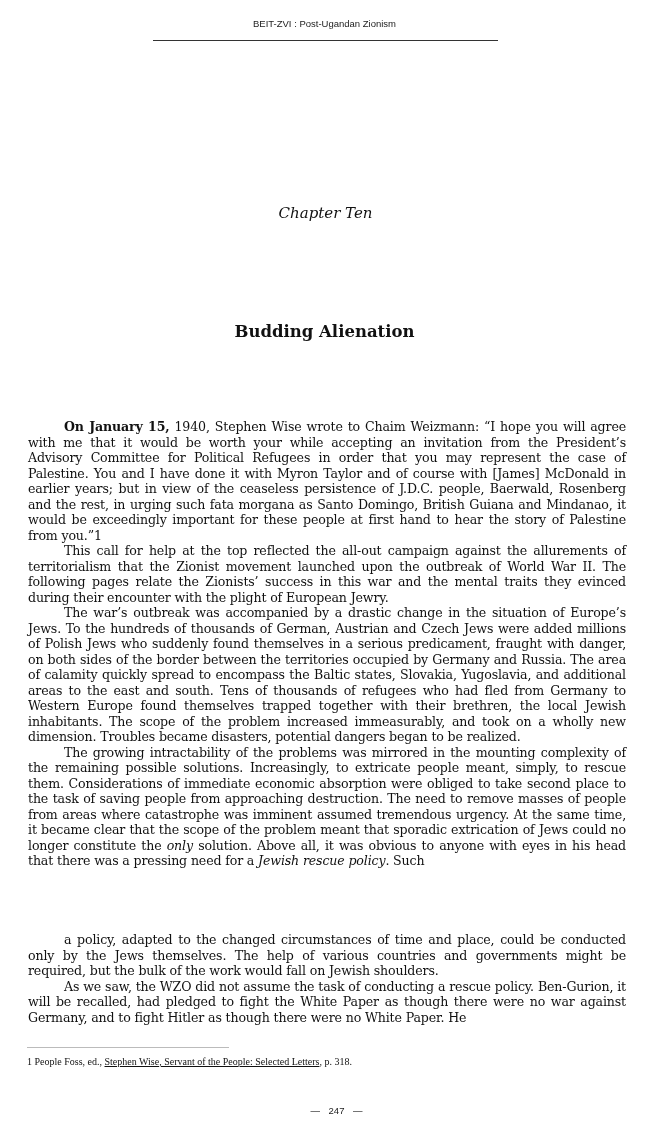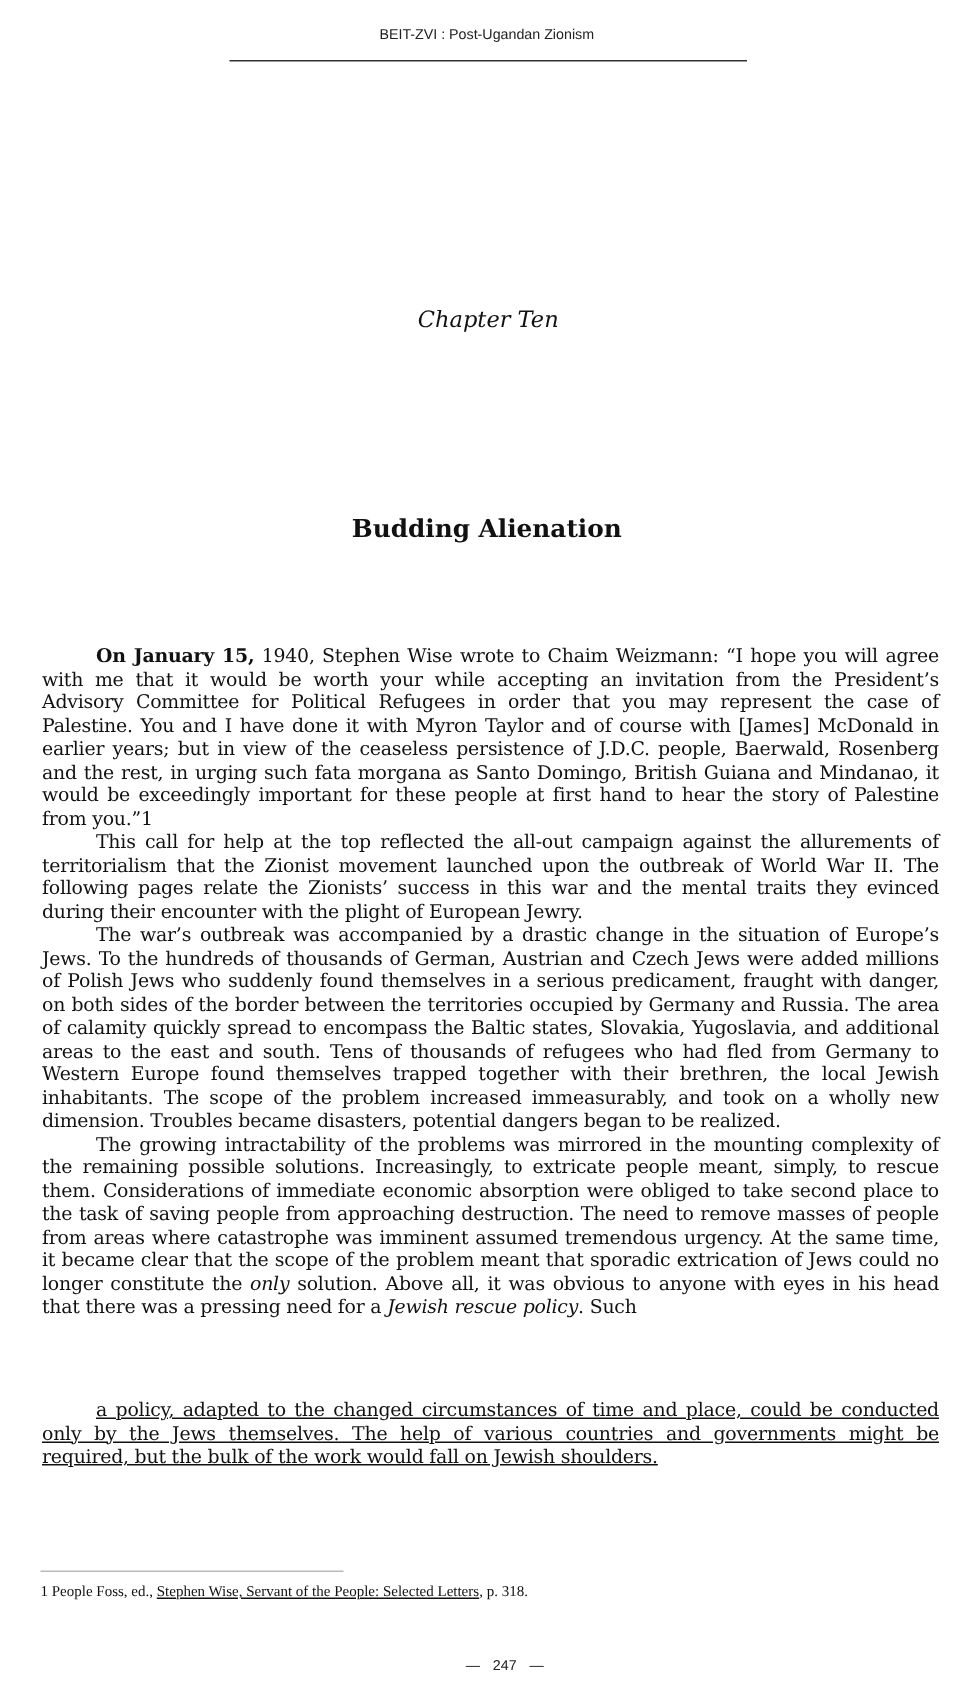--- a/index.html
+++ b/index.html
@@ -20,31 +20,30 @@
       position: absolute; left: 1px; width: 649px; top: 204px;
       text-align: center;
       font-family: "DejaVu Serif", serif; font-style: italic; font-size: 15px;
       color: #111;
     }
     .chapter-title {
       position: absolute; left: 0; width: 649px; top: 322px;
       text-align: center;
       font-family: "DejaVu Serif", serif; font-weight: bold; font-size: 16.5px;
       color: #111;
-      margin-top: 21px;
     }
     .body-text {
       position: absolute; left: 28px; width: 598px;
       font-family: "DejaVu Serif", serif; font-size: 12.6px; line-height: 15.5px;
       text-align: justify; color: #111;
       letter-spacing: -0.15px;
     }
     .body-text p { margin: 0; text-indent: 36px; }
-    .block1 { top: 419px; margin-top: 10px; }
-    .block2 { top: 932px; text-decoration: underline; }
+    .block1 { top: 419px; }
+    .block2 { top: 932px; }
     .lead-bold { font-weight: bold; }
     .foot-rule {
       position: absolute; left: 27px; width: 202px; top: 1047px;
       border-top: 1px solid #bbb;
     }
     .footnote {
       position: absolute; left: 27px; top: 1056px;
       font-family: "Liberation Serif", serif; font-size: 10px; color: #111;
     }
     .footnote u { text-decoration: underline; text-align: center; }
@@ -67,18 +66,19 @@
 
 <div class="body-text block1">
   <p><span class="lead-bold">On January 15,</span><span> 1940, Stephen Wise wrote to Chaim Weizmann:  “I  hope  you  will agree with me that it would be worth your while accepting an invitation from the President’s Advisory Committee for Political Refugees in order that you  may  represent the case of Palestine. You and I have done it with Myron Taylor and of course with [James] McDonald in earlier years; but in view of the ceaseless persistence of J.D.C. people, Baerwald, Rosenberg and the rest, in urging such fata morgana as Santo Domingo, British Guiana and Mindanao, it would be exceedingly important for these people at first hand to hear the story of Palestine from you.”1</span></p>
   <p>This call for help at the top reflected the all-out campaign against the allurements of territorialism that  the  Zionist movement launched upon the outbreak of World War II. The following pages relate the Zionists’ success in this war and the mental traits they evinced during their encounter with the plight of European Jewry.</p>
   <p>The war’s outbreak was accompanied by a drastic change in the situation of Europe’s Jews. To the hundreds of thousands of German, Austrian and  Czech  Jews  were added millions of Polish Jews who suddenly found themselves in a serious predicament, fraught with danger, on both sides of the border between the territories occupied by Germany and Russia. The area of calamity quickly spread to encompass the Baltic states, Slovakia, Yugoslavia, and additional areas to the east and south. Tens of thousands of refugees who had fled from Germany to Western Europe found themselves trapped together with their brethren, the local Jewish inhabitants. The scope of the problem increased immeasurably, and took on a wholly new dimension. Troubles became disasters, potential dangers began to be realized.</p>
   <p><span>The growing intractability of the problems was mirrored in the mounting complexity of the remaining possible solutions. Increasingly, to extricate people meant, simply, to rescue them. Considerations of immediate economic  absorption  were obliged to take second place to the task  of  saving people from approaching destruction. The need to remove masses of people from  areas  where  catastrophe  was  imminent assumed tremendous urgency. At the same time, it became clear that the scope of the problem meant that sporadic extrication of Jews could no longer constitute the </span><i>only</i><span> solution. Above all, it was obvious to anyone with eyes in his head that there was a pressing need for a </span><i>Jewish rescue policy</i><span>. Such</span></p>
 </div>
 
 <div class="body-text block2">
   <p>a policy, adapted to the changed circumstances of time and place, could be conducted only by the Jews themselves. The help of various countries and governments might be required, but the bulk of the work would fall on Jewish shoulders.</p>
+  <p>As we saw, the WZO did not assume the task of conducting a rescue policy. Ben-Gurion, it will be recalled, had pledged to fight the White Paper as though there were no war against Germany, and to fight  Hitler  as though there were no White Paper. He</p>
 </div>
 
 <div class="foot-rule"></div>
 <div class="footnote"><span>1</span><span> People Foss, ed., </span><u>Stephen Wise, Servant of the People: Selected Letters</u><span>, p. 318.</span></div>
 
 <div class="page-number">— 247 —</div>
 
 </body></html>

